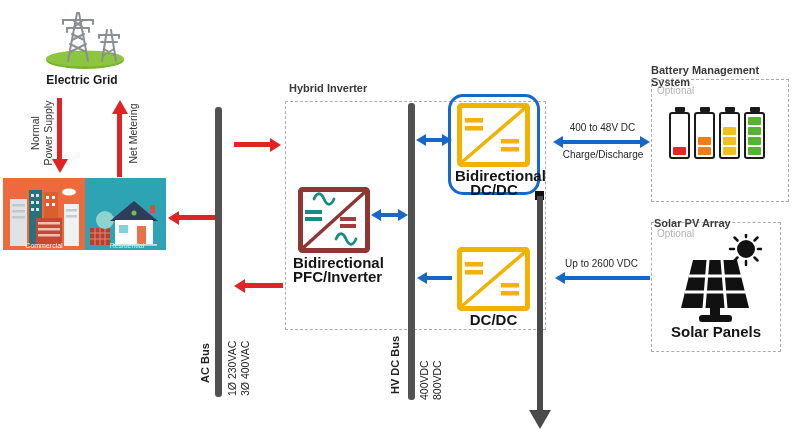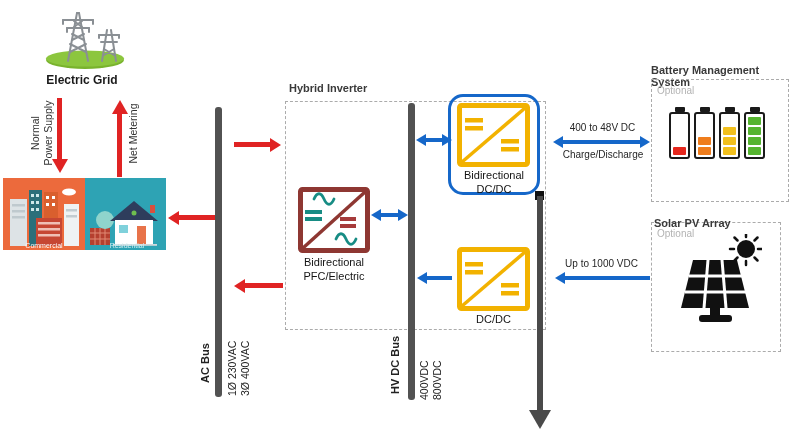--- a/index.html
+++ b/index.html
@@ -9,21 +9,21 @@
     --grid_green:#8CC63E; --loads_orange:#EC6A3C; --loads_teal:#2EA3B4; --dark_arrow:#4A4A4A;
   }
   html,body{margin:0;padding:0;background:#fff;}
   body{font-family:"Liberation Sans","DejaVu Sans",sans-serif;color:#1c1c1c;}
   #canvas{position:relative;width:802px;height:436px;background:#fff;overflow:hidden;}
   .abs{position:absolute;}
   .dashed{position:absolute;border:1.5px dashed var(--dash_gray);box-sizing:border-box;background:transparent;}
   .bus{position:absolute;width:7px;background:var(--bus_gray);border-radius:3px;}
   .rot{position:absolute;transform:rotate(-90deg);white-space:nowrap;}
   .lbl-bold{font-weight:bold;font-size:12px;color:#1a1a1a;text-align:center;}
-  .box-lbl{font-size:11px;font-weight:400;line-height:13.5px;color:#141414;text-align:center;}
+  .box-lbl{font-size:15px;font-weight:700;line-height:13.5px;color:#141414;text-align:center;}
   .sec-title{font-size:11px;font-weight:600;color:#3a3a3a;}
   .optional{font-size:10px;color:#B3B3B3;}
   .link-lbl{font-size:10px;color:#262626;text-align:center;}
   .busv{font-size:10.5px;line-height:13px;color:#222;}
   .busname{font-size:11px;font-weight:bold;color:#222;text-align:center;}
   .flowtxt{font-size:10.5px;line-height:13px;color:#333;text-align:center;}
 
   
   .arr{position:absolute;display:flex;align-items:center;}
   .arr .ln{flex:1;background:currentColor;}
@@ -166,21 +166,21 @@
     <line x1="5" y1="61" x2="67" y2="5" stroke="var(--maroon)" stroke-width="3.5"></line>
     <path d="M16,12 C19,5 23,5 26,12 C29,19 33,19 36,12" fill="none" stroke="var(--teal)" stroke-width="2.8" stroke-linecap="round"></path>
     <rect x="7" y="23" width="17" height="4" fill="var(--teal)"></rect>
     <rect x="7" y="30" width="17" height="4" fill="var(--teal)"></rect>
     <rect x="42" y="30" width="16" height="4" fill="#A63B3B"></rect>
     <rect x="42" y="37" width="16" height="4" fill="#A63B3B"></rect>
     <path d="M38,52 C41,45 45,45 48,52 C51,59 55,59 58,52" fill="none" stroke="var(--teal)" stroke-width="2.8" stroke-linecap="round"></path>
   </svg>
   <div class="abs box-lbl" style="left:293px;top:256px;width:82px">
     <div>Bidirectional</div>
-    <div>PFC/Electric</div>
+    <div>PFC/Inverter</div>
   </div>
 
   <div class="arr blue" style="left:371px;top:208px;width:37px;height:13px">
       <div class="hd-l"></div>
       <div class="ln"></div>
       <div class="hd-r"></div>
     </div>
 
   <div class="bus" style="left:408px;top:103px;height:297px"></div>
   <div class="rot busname" style="left:368px;top:359px;width:56px;height:14px">HV DC Bus</div>
@@ -230,21 +230,21 @@
   <div class="darkhead" style="left:529px;top:410px"></div>
 
   <div class="abs link-lbl" style="left:555px;top:122px;width:95px">400 to 48V DC</div>
   <div class="arr blue" style="left:553px;top:135px;width:97px;height:13px">
       <div class="hd-l"></div>
       <div class="ln"></div>
       <div class="hd-r"></div>
     </div>
   <div class="abs link-lbl" style="left:553px;top:149px;width:100px">Charge/Discharge</div>
 
-  <div class="abs link-lbl" style="left:553px;top:258px;width:97px">Up to 1000 VDC</div>
+  <div class="abs link-lbl" style="left:553px;top:258px;width:97px">Up to 2600 VDC</div>
   <div class="arr blue" style="left:555px;top:271px;width:95px;height:13px">
       <div class="hd-l"></div>
       <div class="ln"></div>
     </div>
 
   <div class="abs sec-title" style="left:651px;top:64px;width:150px">Battery Management System</div>
   <div class="dashed" style="left:651px;top:79px;width:138px;height:123px"></div>
   <div class="abs optional" style="left:657px;top:85px">Optional</div>
   <div class="batteries" style="left:669px;top:107px">
     <div class="batt">
@@ -299,14 +299,15 @@
     <polygon points="16,26 60,26 72,74 4,74" fill="#111"></polygon>
     <g stroke="#fff" stroke-width="3">
       <line x1="12" y1="42" x2="65" y2="42"></line>
       <line x1="8" y1="58" x2="69" y2="58"></line>
       <line x1="31" y1="26" x2="27" y2="74"></line>
       <line x1="45" y1="26" x2="49" y2="74"></line>
     </g>
     <rect x="33" y="74" width="10" height="7" fill="#111"></rect>
     <rect x="22" y="81" width="33" height="7" rx="3" fill="#111"></rect>
   </svg>
+  <div class="abs box-lbl" style="left:656px;top:325px;width:120px">Solar Panels</div>
 
 </div>
 
 </body></html>

